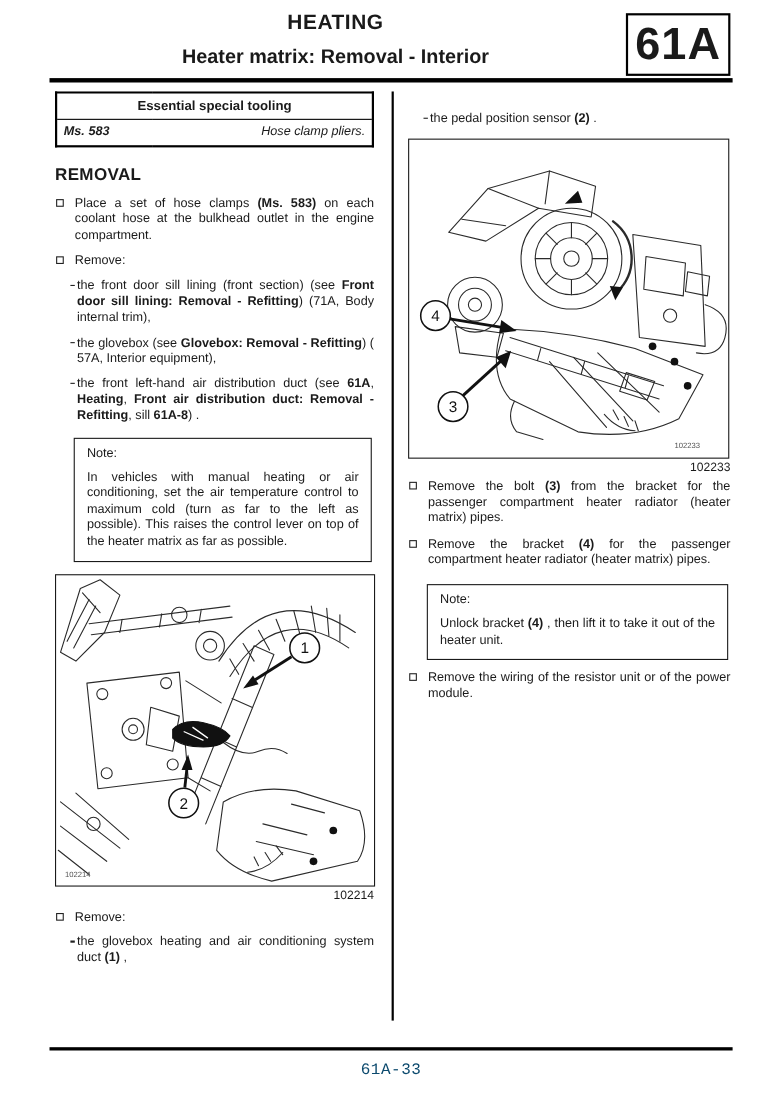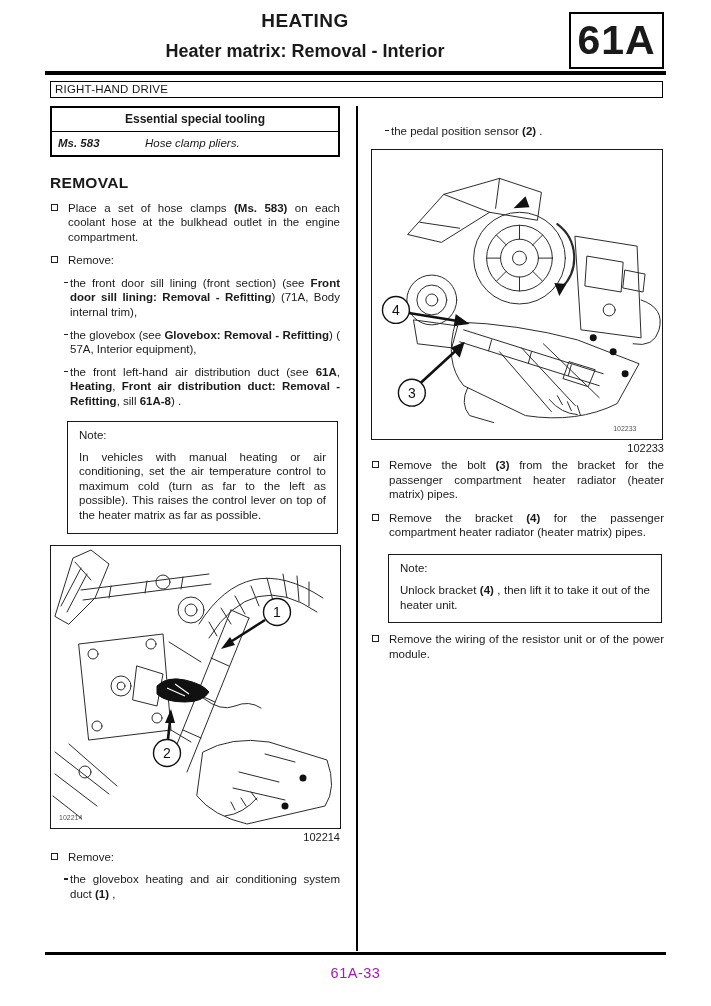--- a/index.html
+++ b/index.html
@@ -26,21 +26,21 @@
   
   .columns { display:flex; margin-left:50px; margin-top:8px; height:845px; overflow:hidden; }
   .col-left { width:290px; }
   .col-divider { width:2px; background:#000; margin-left:16px; }
   .col-right { width:293px; margin-left:13px;margin-top:16px; }
   
   table.tooling { border-collapse:collapse; width:290px; border:2px solid #000; }
   table.tooling th { border-bottom:1.5px solid #000; font-size:12px; padding:4px 2px 5px; text-align:center; }
   table.tooling td { font-size:11.5px; padding:5px 6px 6px;font-style:italic; }
   table.tooling td.ref { font-weight:bold; width:88px; }
-  table.tooling td.desc { text-align:left;margin-top:12px; }
+  table.tooling td.desc { text-align:right;margin-top:12px; }
   
   h2.removal { font-size:15.5px; font-weight:bold; margin-top:17px; letter-spacing:.3px; }
   .li { position:relative; padding-left:18px; margin-top:9px; font-size:11.5px; line-height:14.6px; text-align:justify; }
   .cb { position:absolute; left:1px; top:3px; width:7px; height:7px; border:1.7px solid #222; background:#fff; }
   .sub { position:relative; padding-left:20px; margin-top:8px; font-size:11.5px; line-height:14.6px; text-align:justify; }
   .dash { position:absolute; left:14px; top:6px; width:4px; height:1.6px; background:#222; }
   .b { font-weight:bold; }
   .note { border:1.5px solid #1a1a1a; margin-top:12px; padding:7px 11px 10px 11px; background:#fff; }
   .note-label { font-size:11.5px; margin-bottom:9px; }
   .note-body { font-size:11.5px; line-height:14.6px; text-align:justify; }
@@ -51,37 +51,36 @@
   .left-fig { width:291px; height:284px; }
   .right-fig { width:292px; height:291px; }
   .fig-caption { text-align:right; font-size:11px; margin-top:2px; }
   .col-left .fig-caption { margin-bottom:5px; }
   .callout-text { font-size:14px; fill:#111; }
   .figid { font-size:7px; fill:#555; }
   
   .footer-rule { position:absolute; left:45px; right:45px; top:952px; height:2.5px; background:#000; }
   .footer-text {
     position:absolute; top:965px; left:0; width:100%; text-align:center;
-    font-family:Liberation Sans, sans-serif; font-size:14.5px; color:#a21caf; letter-spacing:.5px;
+    font-family:Liberation Mono, monospace; font-size:14.5px; color:#0c4a6e; letter-spacing:.5px;
   }
 </style>
 </head>
 <body>
 
 <div class="page">
 
   <div class="hdr">
     <div class="hdr-titles">
       <div class="title">HEATING</div>
       <div class="subtitle">Heater matrix: Removal - Interior</div>
     </div>
     <div class="section-box">61A</div>
   </div>
   <div class="header-rule"></div>
-  <div class="banner">RIGHT-HAND DRIVE</div>
 
   <div class="columns">
 
     <div class="col-left">
 
       <table class="tooling">
         <tbody>
             <tr>
               <th colspan="2">Essential special tooling</th>
             </tr>

